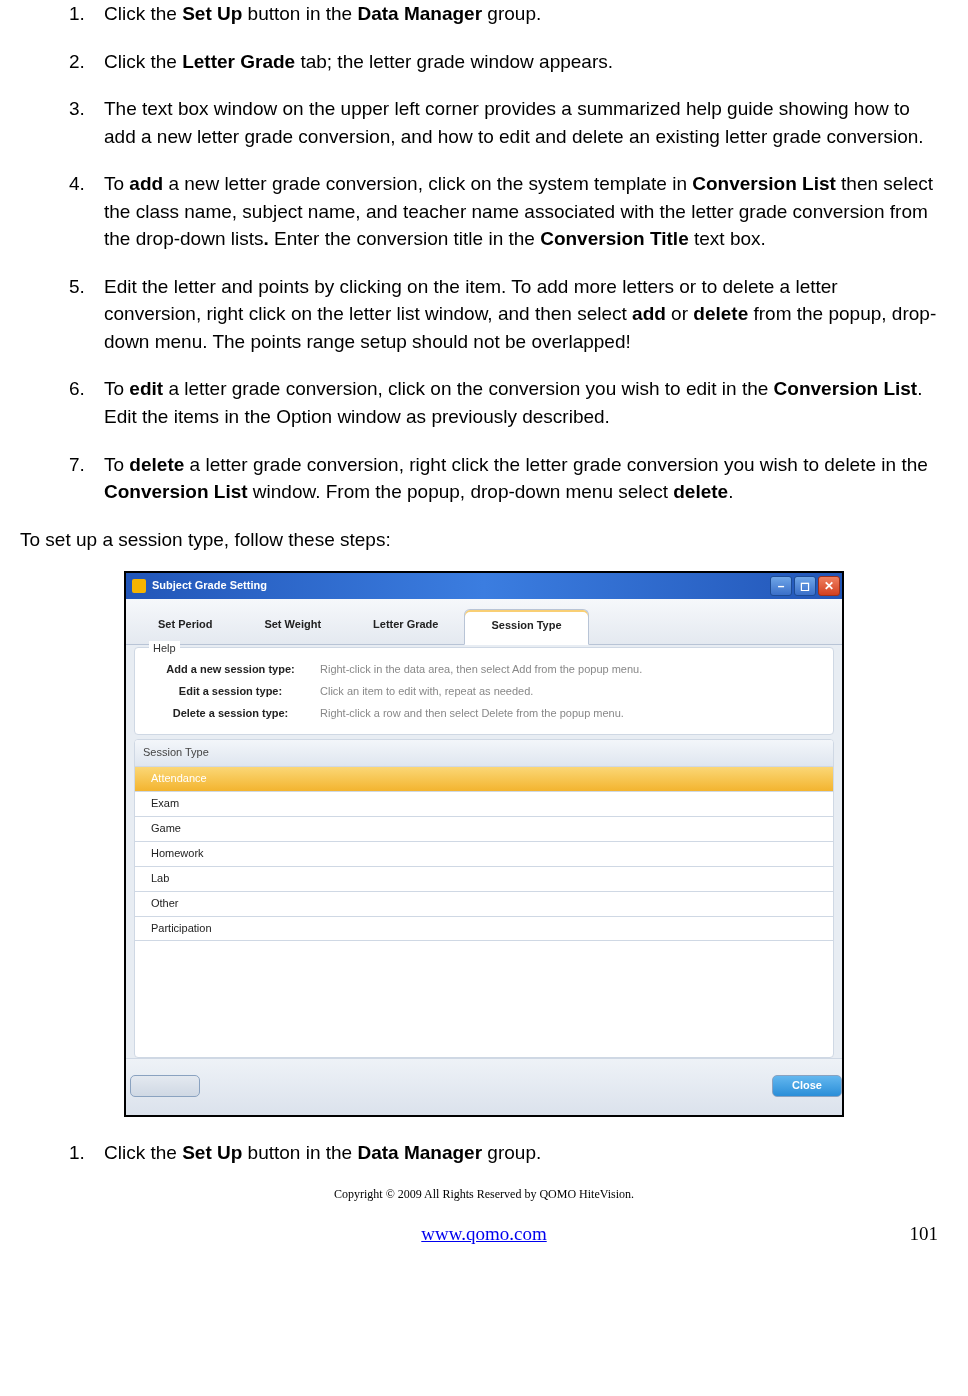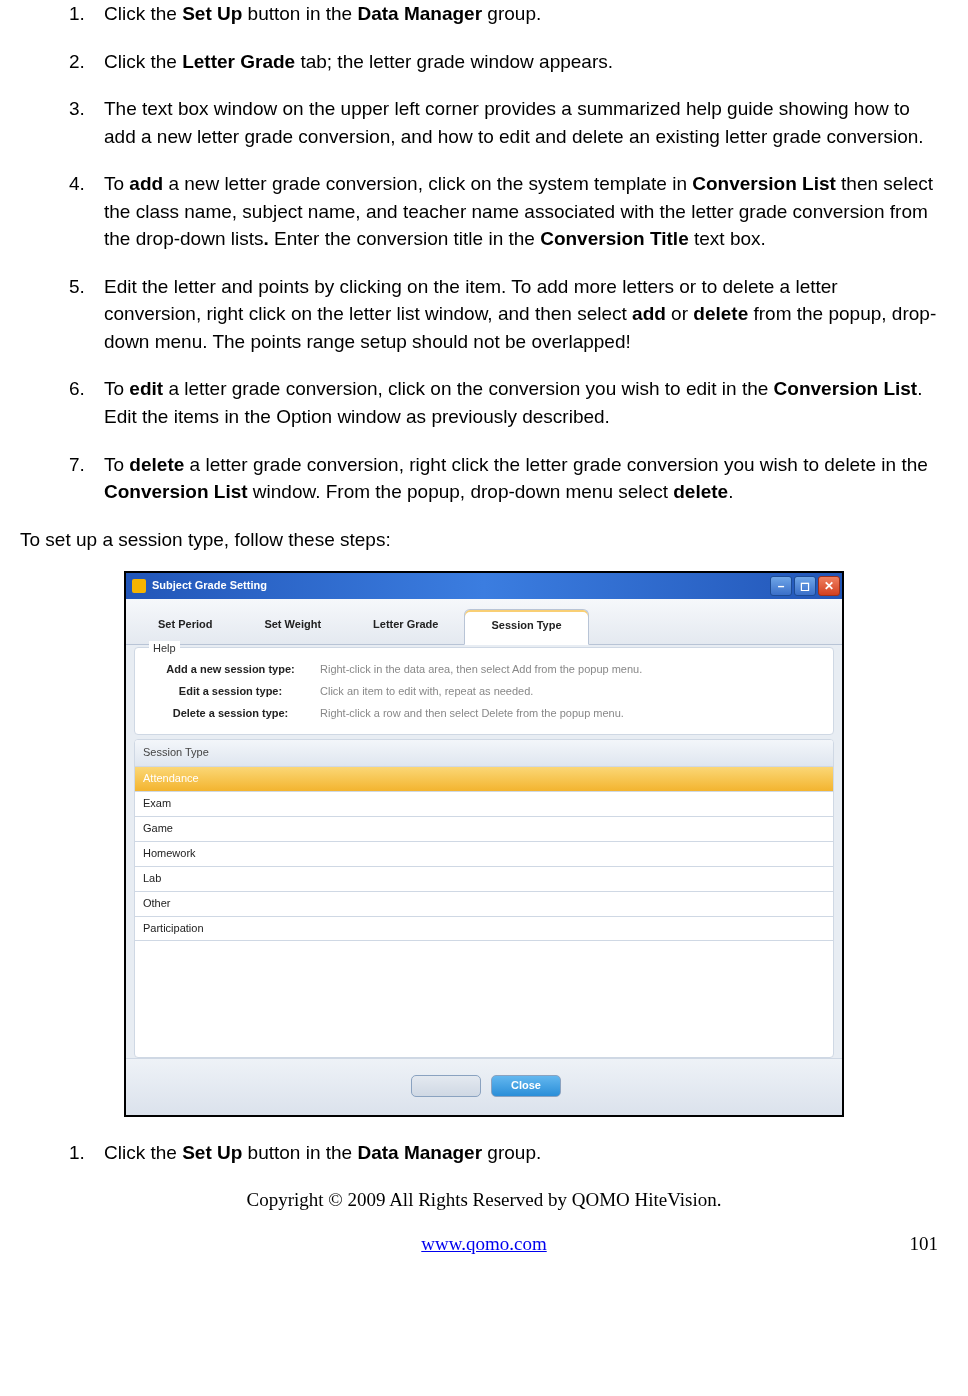--- a/index.html
+++ b/index.html
@@ -101,44 +101,44 @@
     overflow: hidden;
   }
   .list-header {
     background: linear-gradient(#f3f6fa, #dfe6ef);
     font-size: 11px; color: #444;
     padding: 5px 8px;
     border-bottom: 1px solid #cfd8e4;
   }
   .list-body { height: 290px; }
   .list-row {
-    font-size: 11px; color: #222; padding: 4px 8px;
+    font-size: 11px; color: #222; padding: 4px 16px;
     border-bottom: 1px solid #cfd8e4;
   }
   .list-row.selected {
     background: linear-gradient(#fbd776, #f3b42f);
     color: #fff;
   }
   .btn-row {
-    display: flex; justify-content: center; gap: 10px;
+    display: flex; justify-content: space-between; gap: 10px;
     padding: 16px 0 18px 4px;
     background: linear-gradient(#eef2f7, #dbe2ec);
     border-top: 1px solid #cfd8e4;
   }
   .ui-btn {
     width: 70px; height: 22px; border-radius: 5px; font-size: 11px;
     display: flex; align-items: center; justify-content: center;
     border: 1px solid #8aa2c0;
   }
   .ui-btn.disabled { background: linear-gradient(#e4e9f0, #cfd8e4); color: #aaa;}
   .ui-btn.close-btn { background: linear-gradient(#63b7ef, #2a8ed8); color: #fff; font-weight: bold;}
   .footer-copy {
     text-align: center;
     font-family: "Times New Roman", serif;
-    font-size: 19px;
+    font-size: 12px;
     margin-top: 14px;
   }
   .footer-link {
     text-align: right;
     margin-top: 16px;
     font-family: "Times New Roman", serif;
     font-size: 19px;
     display: flex;
     justify-content: center;
     position: relative;

